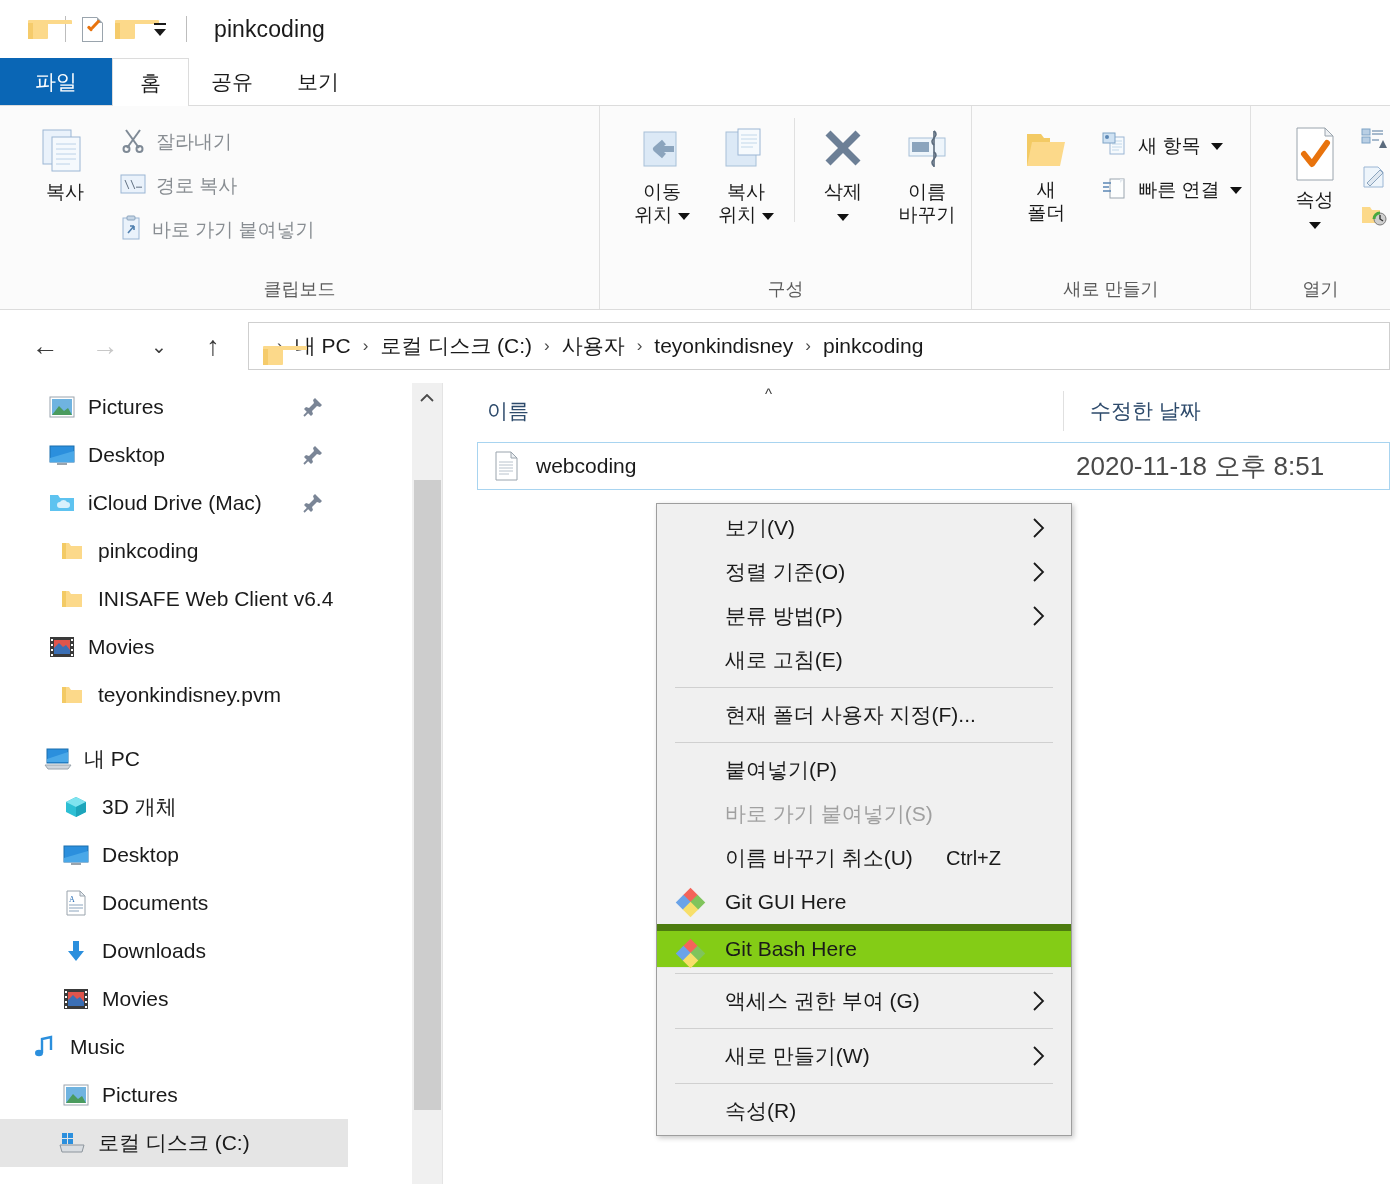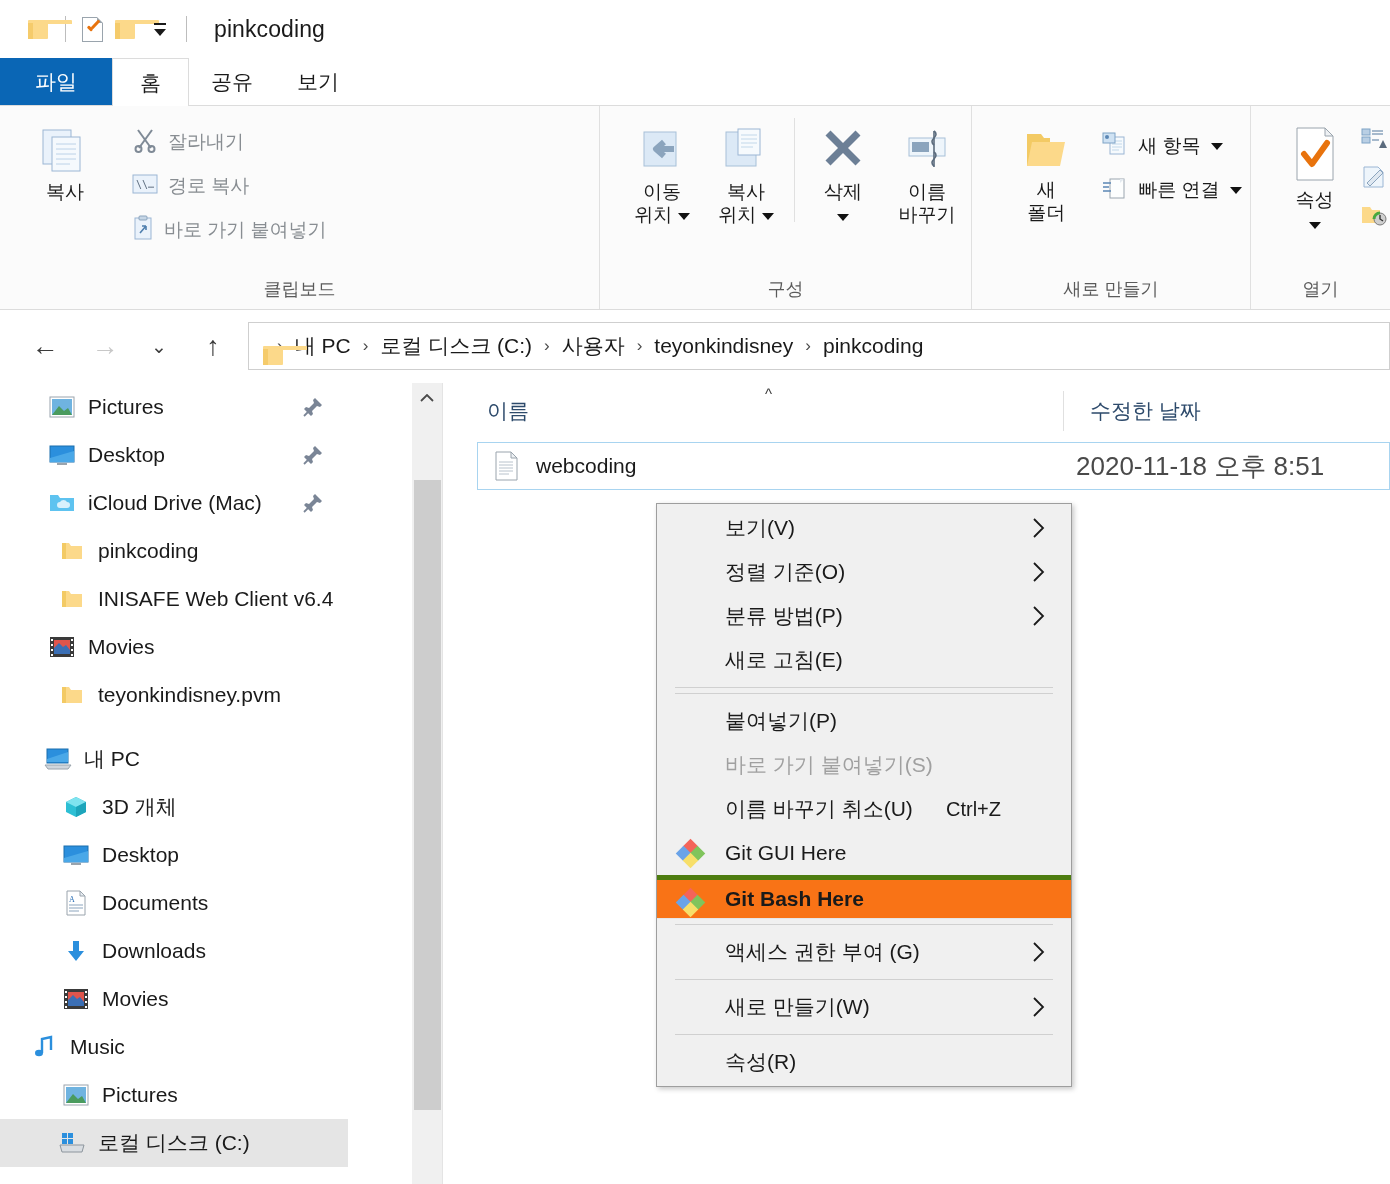--- a/index.html
+++ b/index.html
@@ -130,21 +130,21 @@
     background: #f0f0f0; border: 1px solid #9e9e9e;
     box-shadow: 2px 2px 5px rgba(0,0,0,.22);
     padding: 2px 0;
   }
   .mi { position: relative; height: 44px; display: flex; align-items: center; }
   .mi .micon { position: absolute; left: 20px; top: 10px; width: 24px; height: 24px; }
   .mi .mlabel { font-size: 21px; color: #1a1a1a; margin-left: 68px; white-space: nowrap; }
   .mi.disabled .mlabel { color: #a0a0a0; }
   .mi .maccel { position: absolute; right: 70px; font-size: 20px; color: #1a1a1a; }
   .mi .chev { position: absolute; right: 22px; top: 10px; width: 20px; height: 24px; }
-  .mi.hover { background: #f97316; border-top: 5px solid #4d7c0f; border-bottom: 1px solid #e6e6e6; font-weight: bold; }
+  .mi.hover { background: #84cc16; border-top: 7px solid #4d7c0f; border-bottom: 1px solid #e6e6e6; }
   .msep { height: 1px; background: #d0d0d0; margin: 5px 18px; }
 
   .gitic { position: relative; width: 26px; height: 26px; }
   .gitic i { position: absolute; width: 11px; height: 11px; transform: rotate(45deg); }
   .gitic .g-r { background: #f4645a; left: 8px; top: 0px; }
   .gitic .g-b { background: #6aa3e8; left: 1px; top: 7px; }
   .gitic .g-g { background: #80c45c; left: 15px; top: 7px; }
   .gitic .g-y { background: #f7df6a; left: 8px; top: 14px; }
 </style>
 </head>
@@ -196,21 +196,21 @@
             <svg viewBox="0 0 52 48">
                 <rect x="4" y="4" width="28" height="34" fill="#eaf2fb" stroke="#9bb6d4"></rect>
                 <rect x="13" y="11" width="28" height="34" fill="#f5f9fd" stroke="#9bb6d4"></rect>
                 <g stroke="#bcd2e8">
                   <path d="M17 18h20M17 23h20M17 28h20M17 33h20M17 38h14"></path>
                 </g>
               </svg>
           </div>
           <div class="lbl">복사</div>
         </div>
-        <div style="margin-left:12px; padding-top:2px">
+        <div style="margin-left:0; padding-top:2px">
           <div class="smallbtn">
             <span>
               <svg width="26" height="26" viewBox="0 0 26 26">
                   <g stroke="#7f8a96" stroke-width="2" fill="none">
                     <path d="M6 3 L19 21"></path>
                     <path d="M20 3 L7 21"></path>
                     <circle cx="6.5" cy="22" r="3"></circle>
                     <circle cx="19.5" cy="22" r="3"></circle>
                   </g>
                 </svg>
@@ -696,20 +696,23 @@
       <span class="chev"><svg width="20" height="24" viewBox="0 0 20 24">
             <path d="M5 3 L14 12 L5 21" stroke="#1a1a1a" stroke-width="1.8" fill="none"></path>
           </svg></span>
     </div>
     <div class="mi">
       <span class="mlabel">새로 고침(E)</span>
     </div>
 
     <div class="msep"></div>
 
+    <div class="mi">
+      <span class="mlabel">현재 폴더 사용자 지정(F)...</span>
+    </div>
 
     <div class="msep"></div>
 
     <div class="mi">
       <span class="mlabel">붙여넣기(P)</span>
     </div>
     <div class="mi disabled">
       <span class="mlabel">바로 가기 붙여넣기(S)</span>
     </div>
     <div class="mi">

